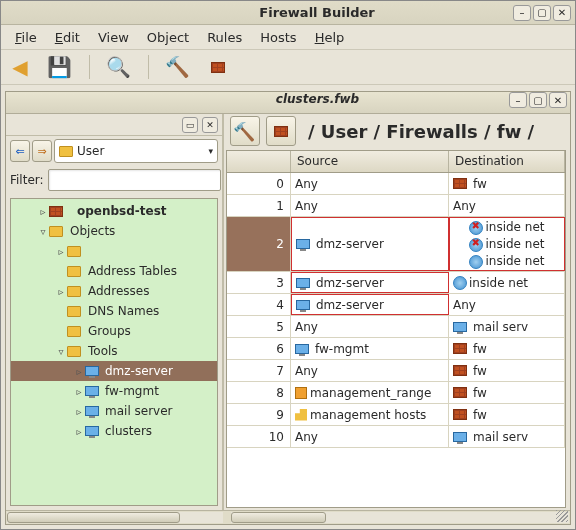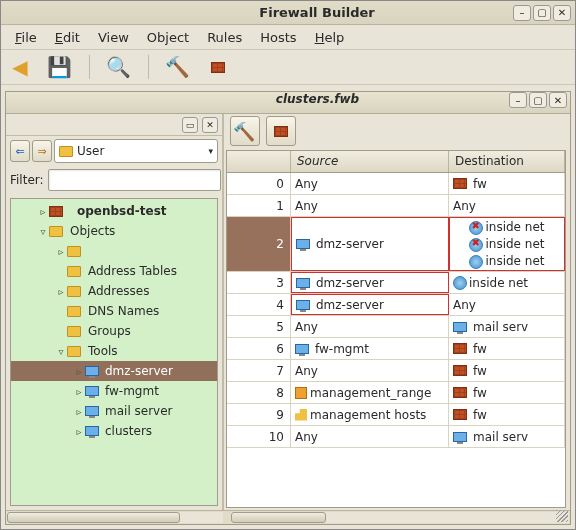--- a/index.html
+++ b/index.html
@@ -50,21 +50,21 @@
 
 .right-pane { flex:1; display:flex; flex-direction:column; background:#e8e4d8;}
 .right-header { height:34px; display:flex; align-items:center; padding:2px 6px; gap:6px;}
 .tool-btn { width:30px; height:30px; border:1px solid #a09c88; background:linear-gradient(#f8f4e8,#e0dcc8); display:flex;align-items:center;justify-content:center; cursor:pointer; border-radius:3px; font-size:18px;}
 .breadcrumb { flex:1; font-size:18px; font-weight:bold; padding-left:6px; white-space:nowrap; overflow:hidden;}
 
 .grid-wrap { flex:1; margin:2px 4px 2px 2px; border:1px solid #a09c88; background:#fff; overflow:hidden; position:relative;}
 .grid-head { display:flex; height:22px; background:linear-gradient(#f0ece0,#ddd8c4); border-bottom:1px solid #a09c88;}
 .col-h { border-right:1px solid #b8b4a0; padding:3px 6px; font-size:12px;}
 .col-num { width:64px;}
-.col-src { width:158px;font-style:italic;}
+.col-src { width:158px;}
 .col-dst { flex:1;}
 .grid-body { overflow:auto; height:calc(100% - 22px);}
 .grid-row { display:flex; min-height:22px; border-bottom:1px solid #d8d4c0;}
 .grid-row .cell { border-right:1px solid #d8d4c0; padding:2px 4px; display:flex; align-items:center; gap:3px; font-size:12px;}
 .cell.num { width:64px; justify-content:flex-end; padding-right:6px; background:#fff;}
 .cell.src { width:158px; background:#fff;}
 .cell.dst { flex:1; background:#fff;}
 .row-sel .cell { }
 .row-sel .num { background:#97715b;}
 .red-frame { border:1px solid #d03030 !important;}
@@ -225,20 +225,21 @@
             </div>
         </div>
       </div>
 
       <div class="right-pane">
         <div class="right-header">
           <div class="tool-btn">🔨</div>
           <div class="tool-btn">
               <span class="wall-ico" style="margin:0"></span>
             </div>
+          <div class="breadcrumb">/ User / Firewalls / fw /</div>
         </div>
         <div class="grid-wrap">
           <div class="grid-head">
             <div class="col-h col-num"></div>
             <div class="col-h col-src">Source</div>
             <div class="col-h col-dst">Destination</div>
           </div>
           <div class="grid-body" id="gridbody">
               <div class="grid-row">
                 <div class="cell num">0</div>

